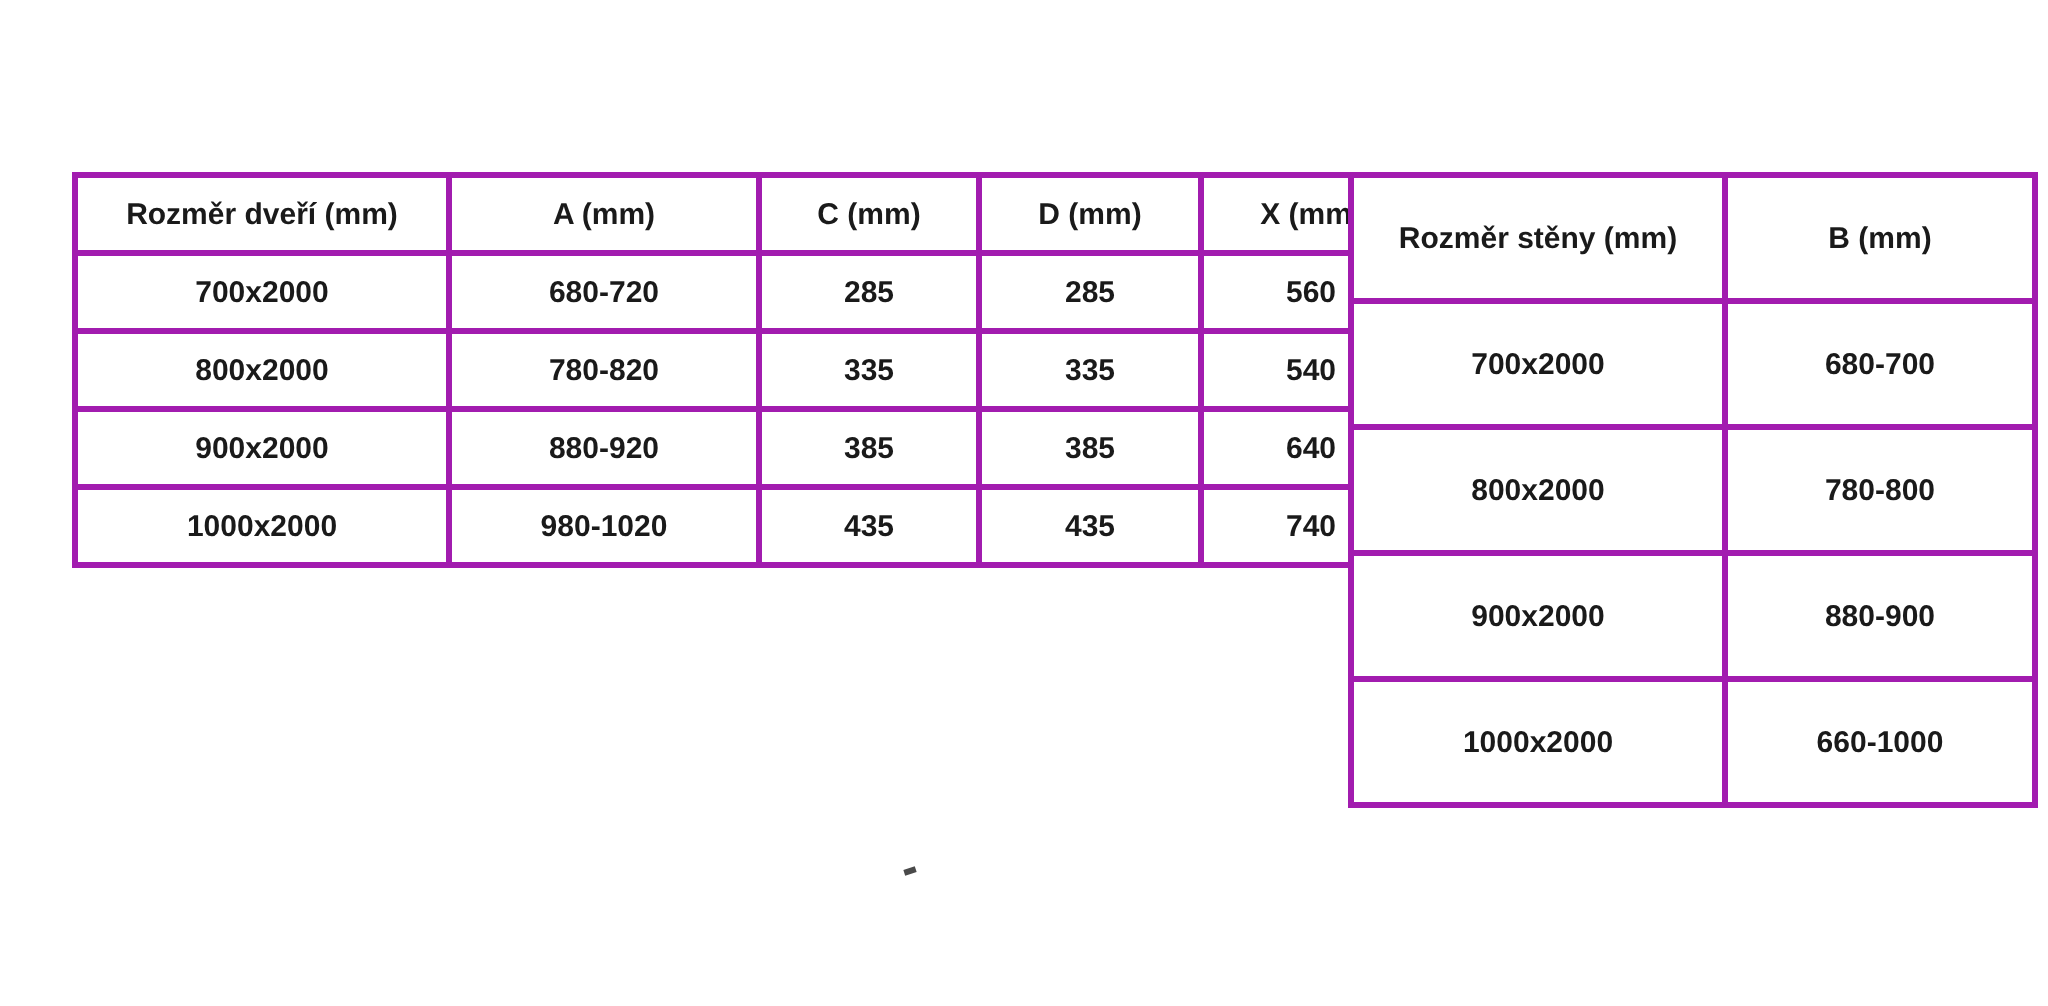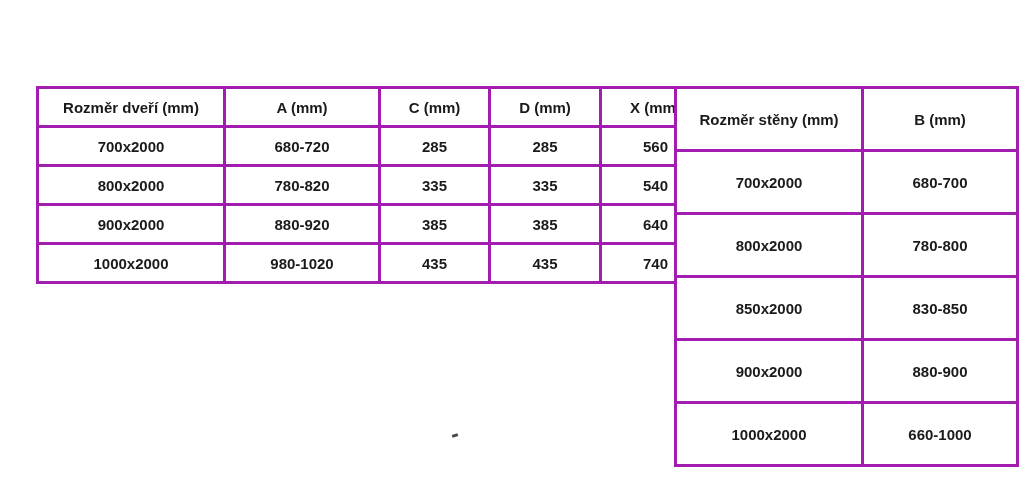--- a/index.html
+++ b/index.html
@@ -137,24 +137,20 @@
     <tbody>
       <tr>
         <td>700x2000</td>
         <td>680-700</td>
       </tr>
       <tr>
         <td>800x2000</td>
         <td>780-800</td>
       </tr>
       <tr>
-        <td>850x2000</td>
-        <td>830-850</td>
-      </tr>
-      <tr>
         <td>900x2000</td>
         <td>880-900</td>
       </tr>
       <tr>
         <td>1000x2000</td>
         <td>660-1000</td>
       </tr>
     </tbody>
   </table>
 

